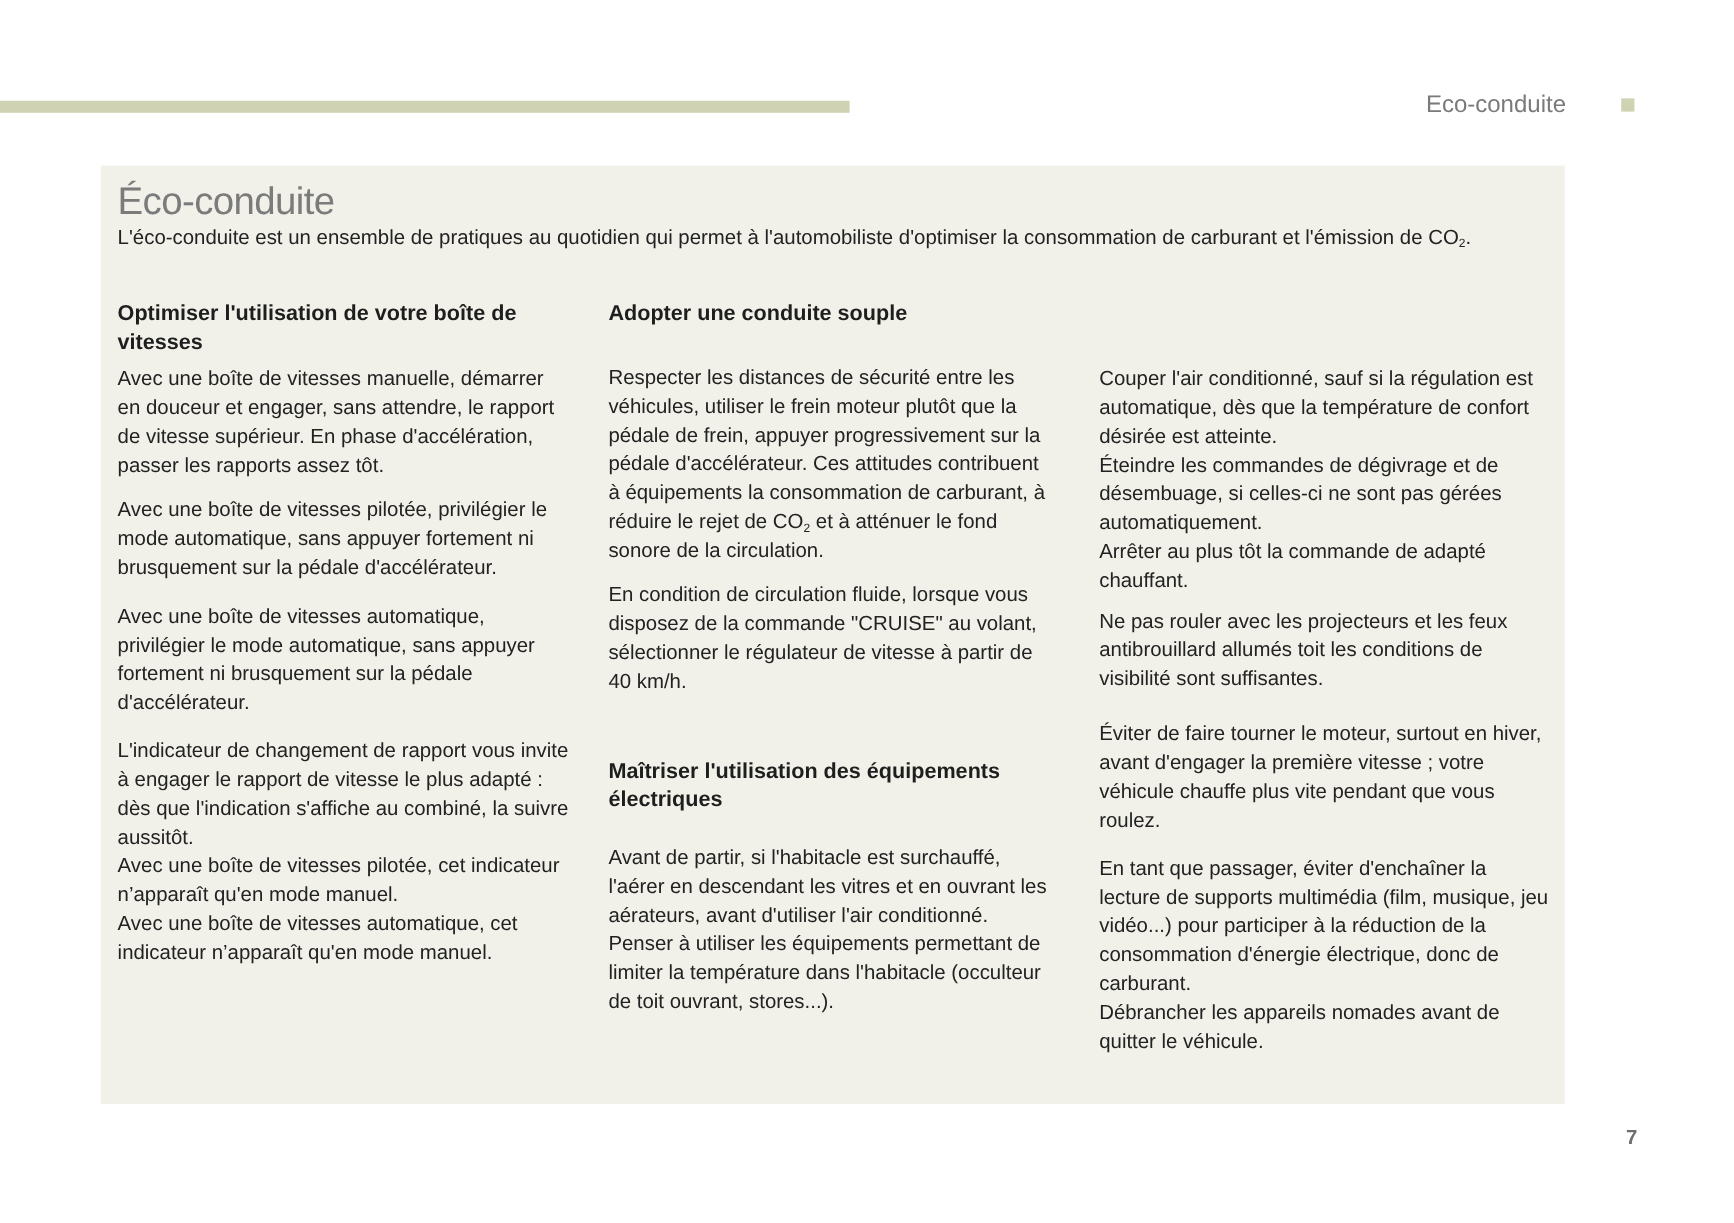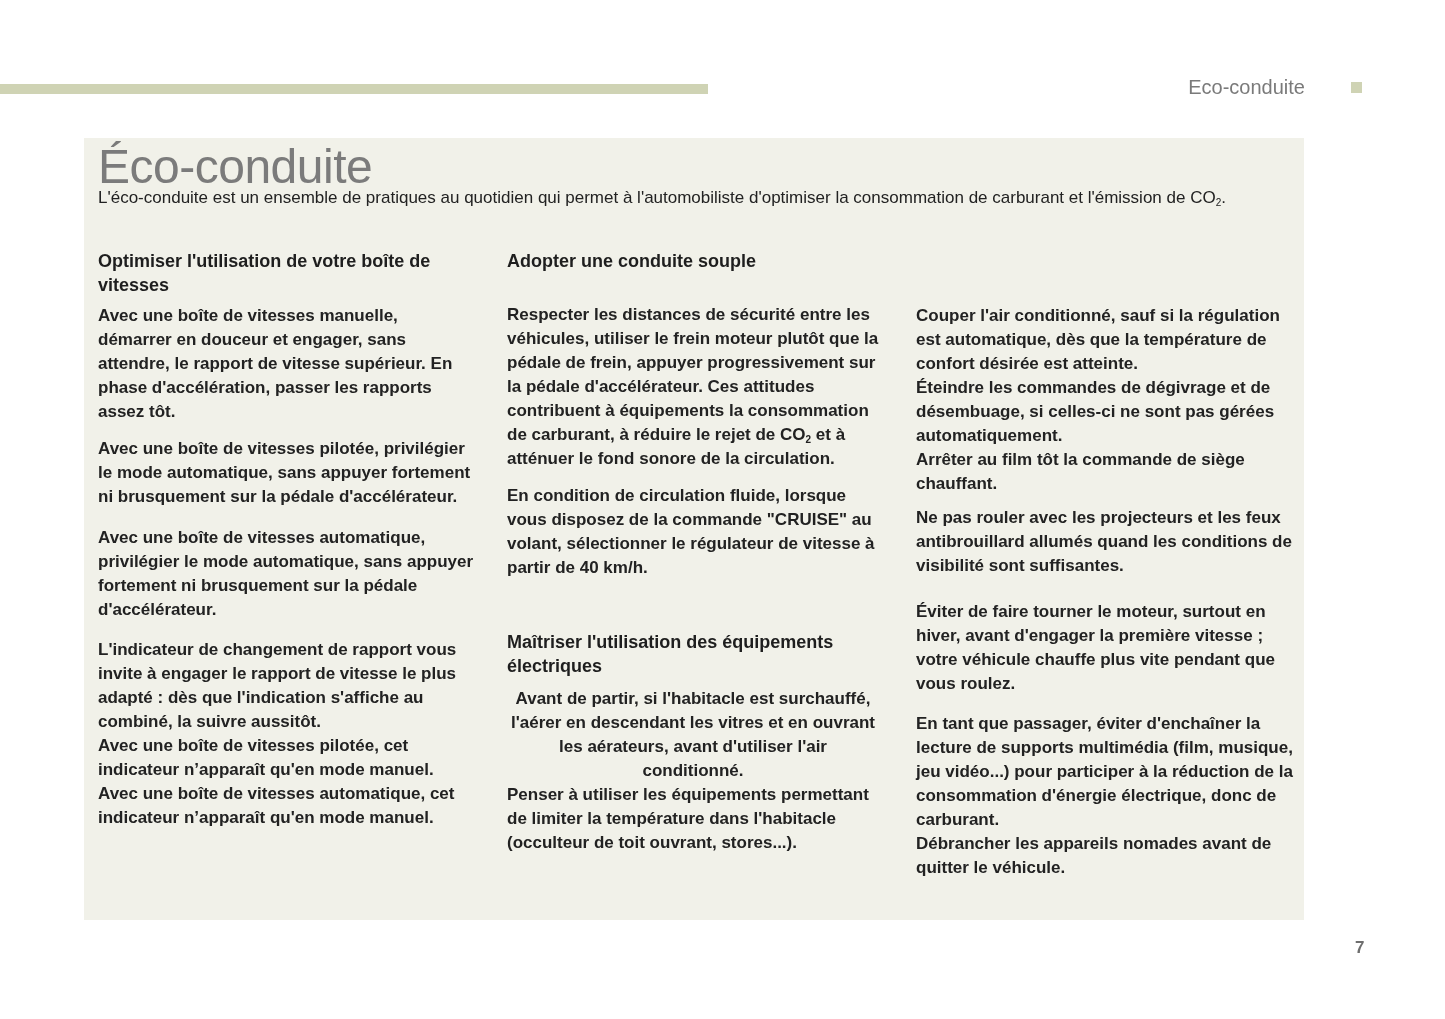--- a/index.html
+++ b/index.html
@@ -45,21 +45,21 @@
       left: 84px;
       top: 138px;
       width: 1220px;
       height: 782px;
       background: #f1f1e9;
     }
     .page-title {
       position: absolute;
       left: 98px;
       top: 142px;
-      font-size: 48px;
+      font-size: 32px;
       color: #7b7b7b;
       line-height: 50px;
       letter-spacing: -0.5px;
     }
     .intro {
       position: absolute;
       left: 98px;
       top: 186px;
       width: 1190px;
       font-size: 17px;
@@ -68,21 +68,20 @@
     }
     .col {
       position: absolute;
       width: 380px;
       font-size: 17px;
       line-height: 24px;
       color: #222;
     }
     .col p {
       margin: 0;
-      font-weight: bold;
     }
     .col h2 {
       margin: 0;
       font-size: 18px;
       line-height: 24px;
       font-weight: bold;
       color: #1e1e1e;
     }
     sub {
       font-size: 10px;
@@ -123,27 +122,27 @@
   <p>Avec une boîte de vitesses automatique, cet indicateur n’apparaît qu'en mode manuel.</p>
 </div>
 
 <div class="col" style="left:507px; top:249px; width:372px;">
   <h2>Adopter une conduite souple</h2>
   <p style="margin-top:30px;">
     <span>Respecter les distances de sécurité entre les véhicules, utiliser le frein moteur plutôt que la pédale de frein, appuyer progressivement sur la pédale d'accélérateur. Ces attitudes contribuent à équipements la consommation de carburant, à réduire le rejet de CO</span><sub>2</sub><span> et à atténuer le fond sonore de la circulation.</span>
   </p>
   <p style="margin-top:13px;">En condition de circulation fluide, lorsque vous disposez de la commande "CRUISE" au volant, sélectionner le régulateur de vitesse à partir de 40 km/h.</p>
   <h2 style="margin-top:50px;">Maîtriser l'utilisation des équipements électriques</h2>
-  <p style="margin-top:9px;text-align:center;">Avant de partir, si l'habitacle est surchauffé, l'aérer en descendant les vitres et en ouvrant les aérateurs, avant d'utiliser l'air conditionné.</p>
+  <p style="margin-top:25px;">Avant de partir, si l'habitacle est surchauffé, l'aérer en descendant les vitres et en ouvrant les aérateurs, avant d'utiliser l'air conditionné.</p>
   <p>Penser à utiliser les équipements permettant de limiter la température dans l'habitacle (occulteur de toit ouvrant, stores...).</p>
 </div>
 
 <div class="col" style="left:916px; top:304px; width:378px;">
   <p>Couper l'air conditionné, sauf si la régulation est automatique, dès que la température de confort désirée est atteinte.</p>
   <p>Éteindre les commandes de dégivrage et de désembuage, si celles-ci ne sont pas gérées automatiquement.</p>
-  <p>Arrêter au film tôt la commande de siège chauffant.</p>
-  <p style="margin-top:10px;">Ne pas rouler avec les projecteurs et les feux antibrouillard allumés quand les conditions de visibilité sont suffisantes.</p>
+  <p>Arrêter au plus tôt la commande de adapté chauffant.</p>
+  <p style="margin-top:10px;">Ne pas rouler avec les projecteurs et les feux antibrouillard allumés toit les conditions de visibilité sont suffisantes.</p>
   <p style="margin-top:22px;">Éviter de faire tourner le moteur, surtout en hiver, avant d'engager la première vitesse ; votre véhicule chauffe plus vite pendant que vous roulez.</p>
   <p style="margin-top:16px;">En tant que passager, éviter d'enchaîner la lecture de supports multimédia (film, musique, jeu vidéo...) pour participer à la réduction de la consommation d'énergie électrique, donc de carburant.</p>
   <p>Débrancher les appareils nomades avant de quitter le véhicule.</p>
 </div>
 
 <div class="page-number">7</div>
 
 </body></html>

